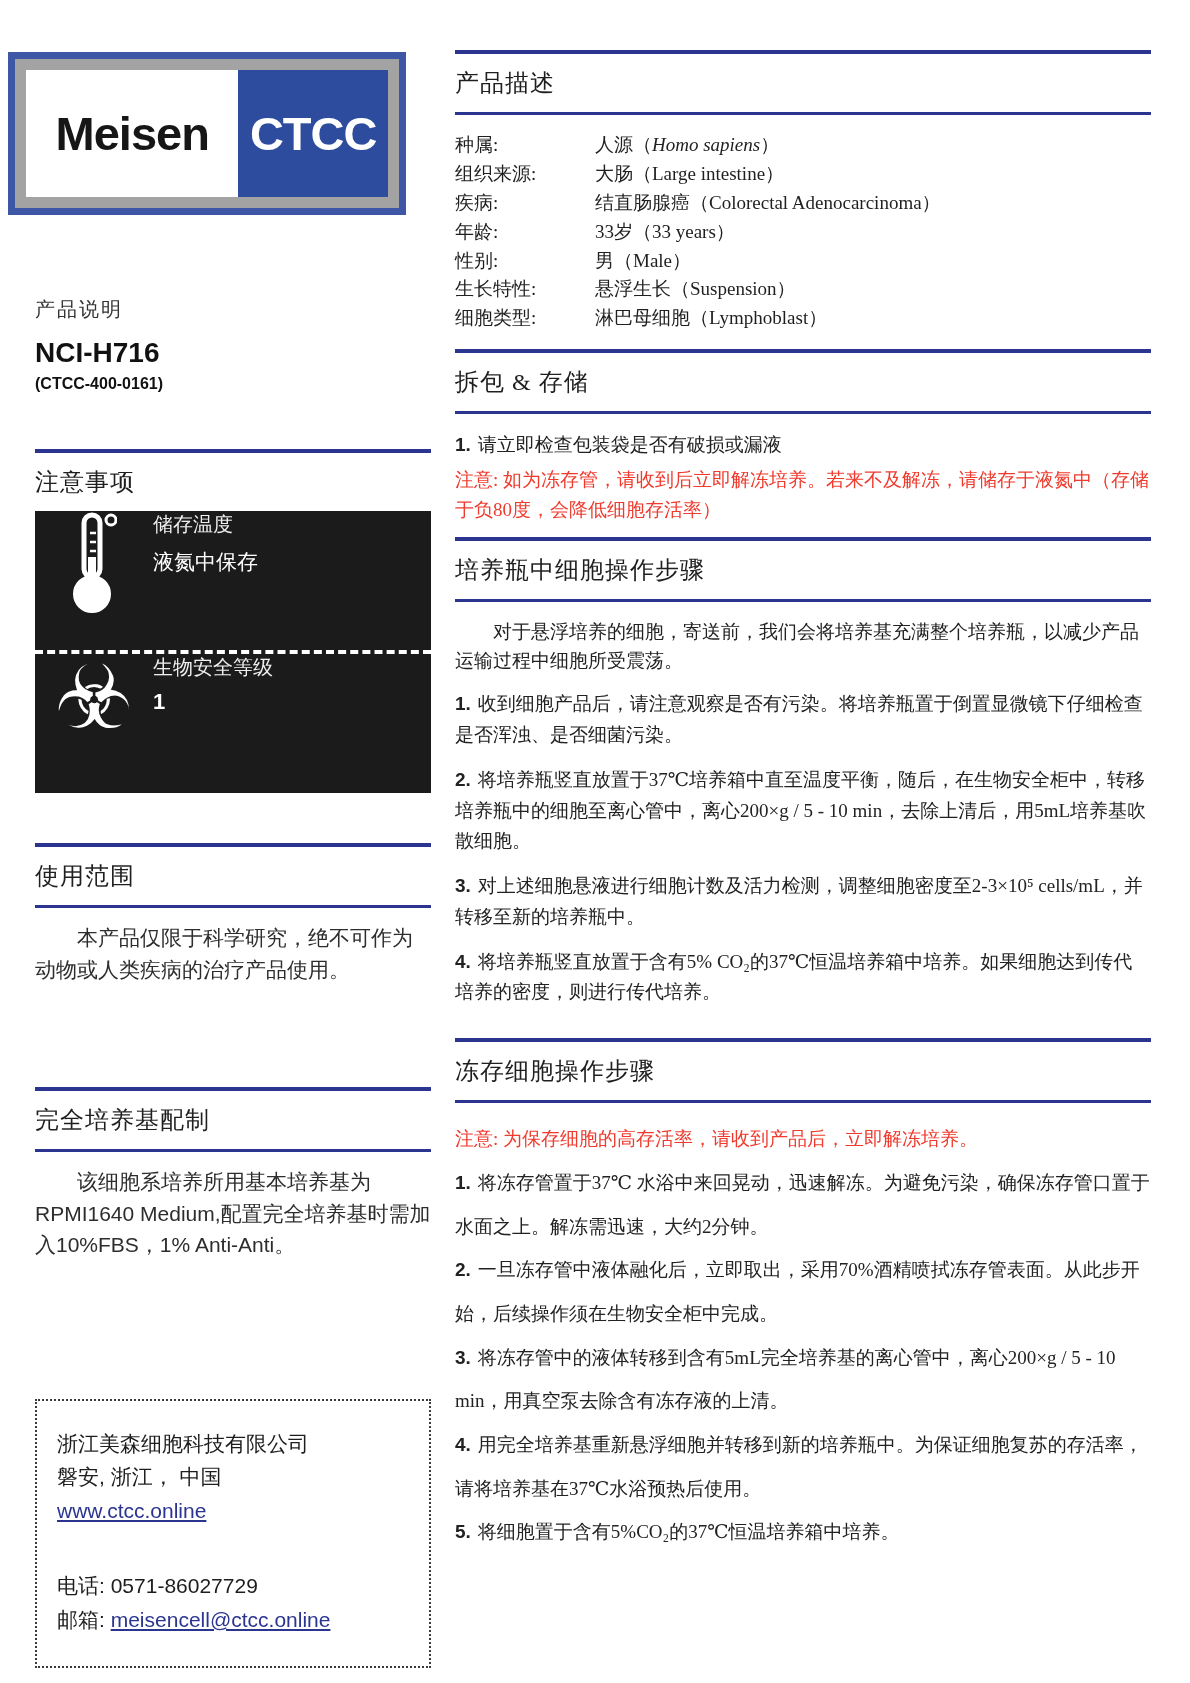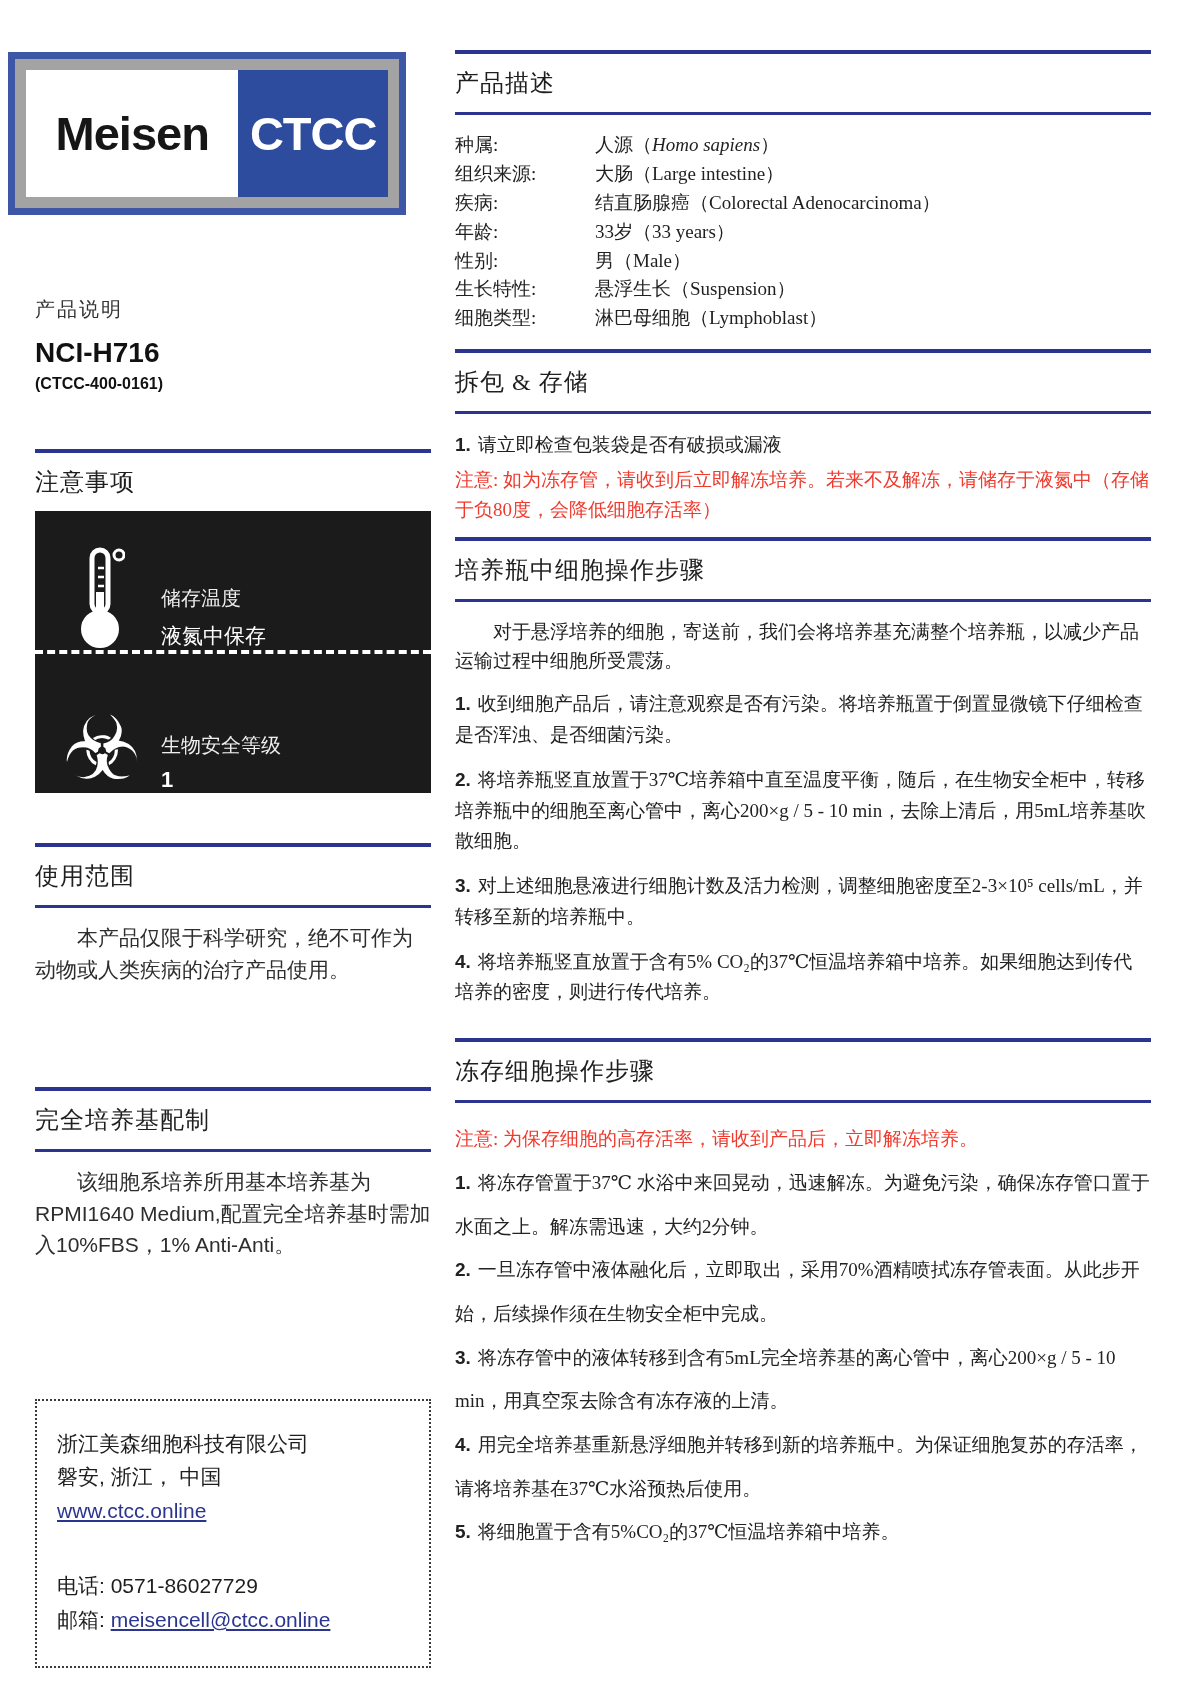--- a/index.html
+++ b/index.html
@@ -48,21 +48,21 @@
     letter-spacing: 1px; margin: 13px 0;
   }
 
   
   .doc-label  { margin-top: 288px; font-size: 20px; color: #333; letter-spacing: 2px; }
   .prod-name  { margin-top: 14px; font-size: 28px; font-weight: bold; color: #111; }
   .catalog-no { margin-top: 6px; font-size: 16px; font-weight: bold; color: #111; }
   .left-rule1 { margin-top: 56px; }
 
   .notice-box { margin-top: 10px; background: #1b1b1b; color: #fff; }
-  .notice-row { display: flex; align-items: flex-end; height: 139px; padding-left: 8px; }
+  .notice-row { display: flex; align-items: flex-start; height: 139px; }
   .icon-cell  { width: 118px; display: flex; align-items: center; justify-content: center; flex: none; }
   .notice-divider { border-top: 4px dashed #fff; height: 0; }
   .n-label { font-size: 20px; color: #efefef; }
   .n-value { font-size: 21px; margin-top: 10px; }
   .n-value-num { font-size: 22px; font-weight: bold; margin-top: 8px; }
   .bio-icon { font-family: "DejaVu Sans", sans-serif; font-size: 88px; line-height: 1; color: #fff; }
 
   .usage-rule { margin-top: 50px; }
   .left-body {
     margin-top: 14px; font-size: 21px; line-height: 1.5; color: #2d2d2d;

